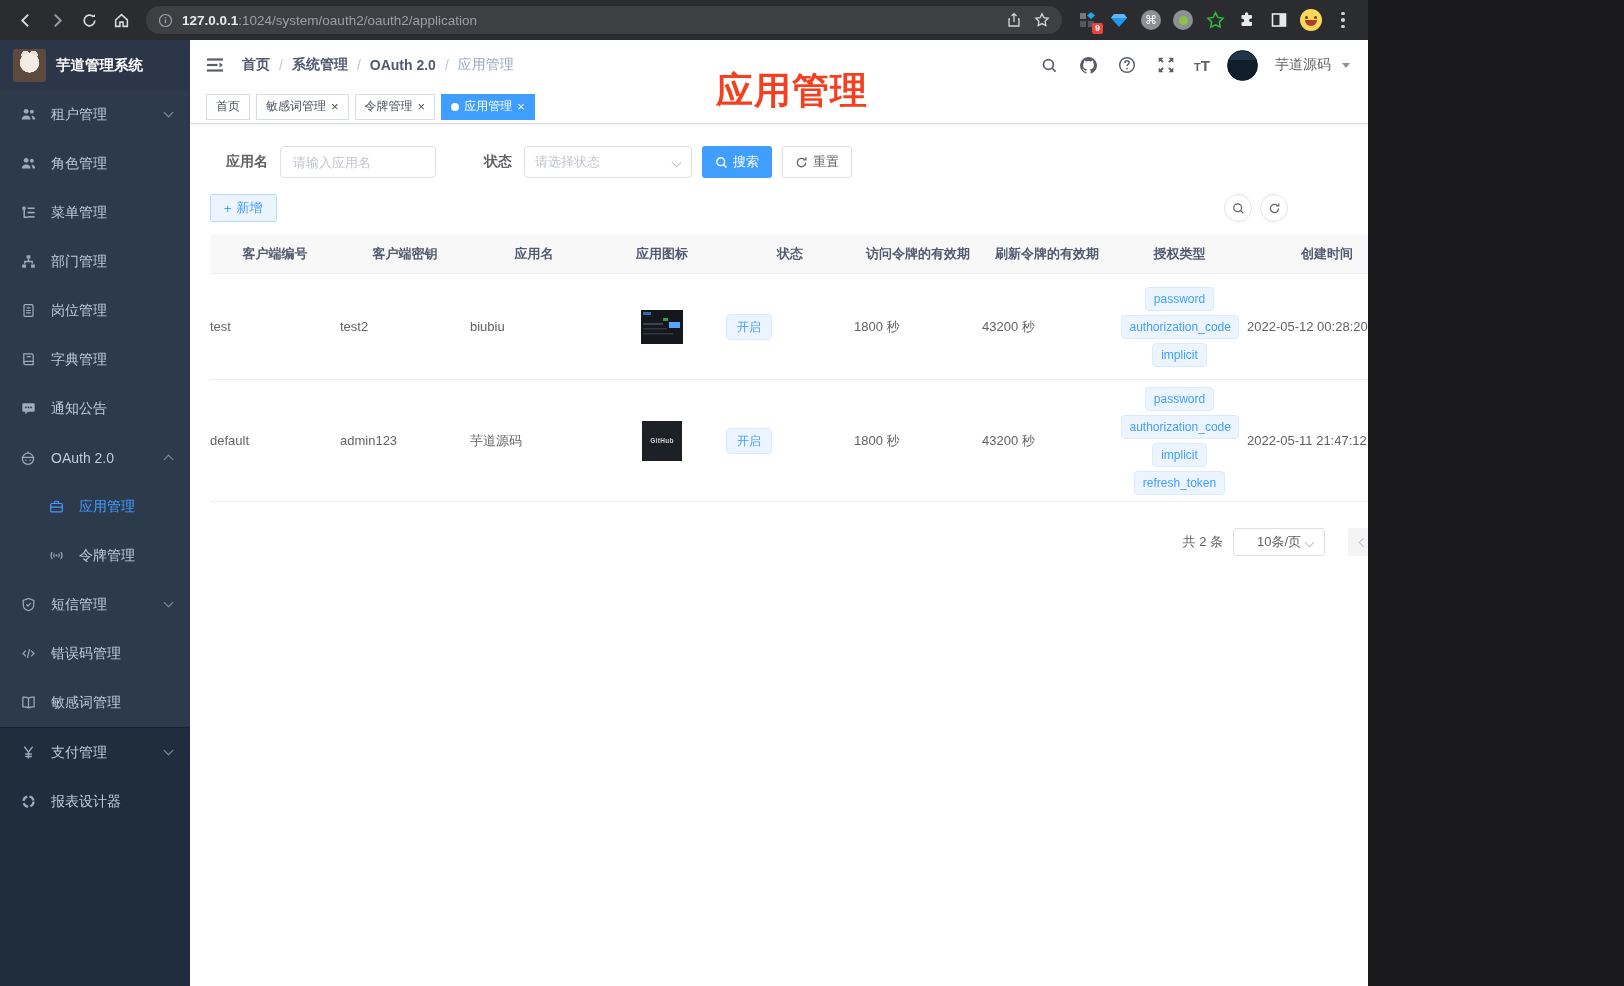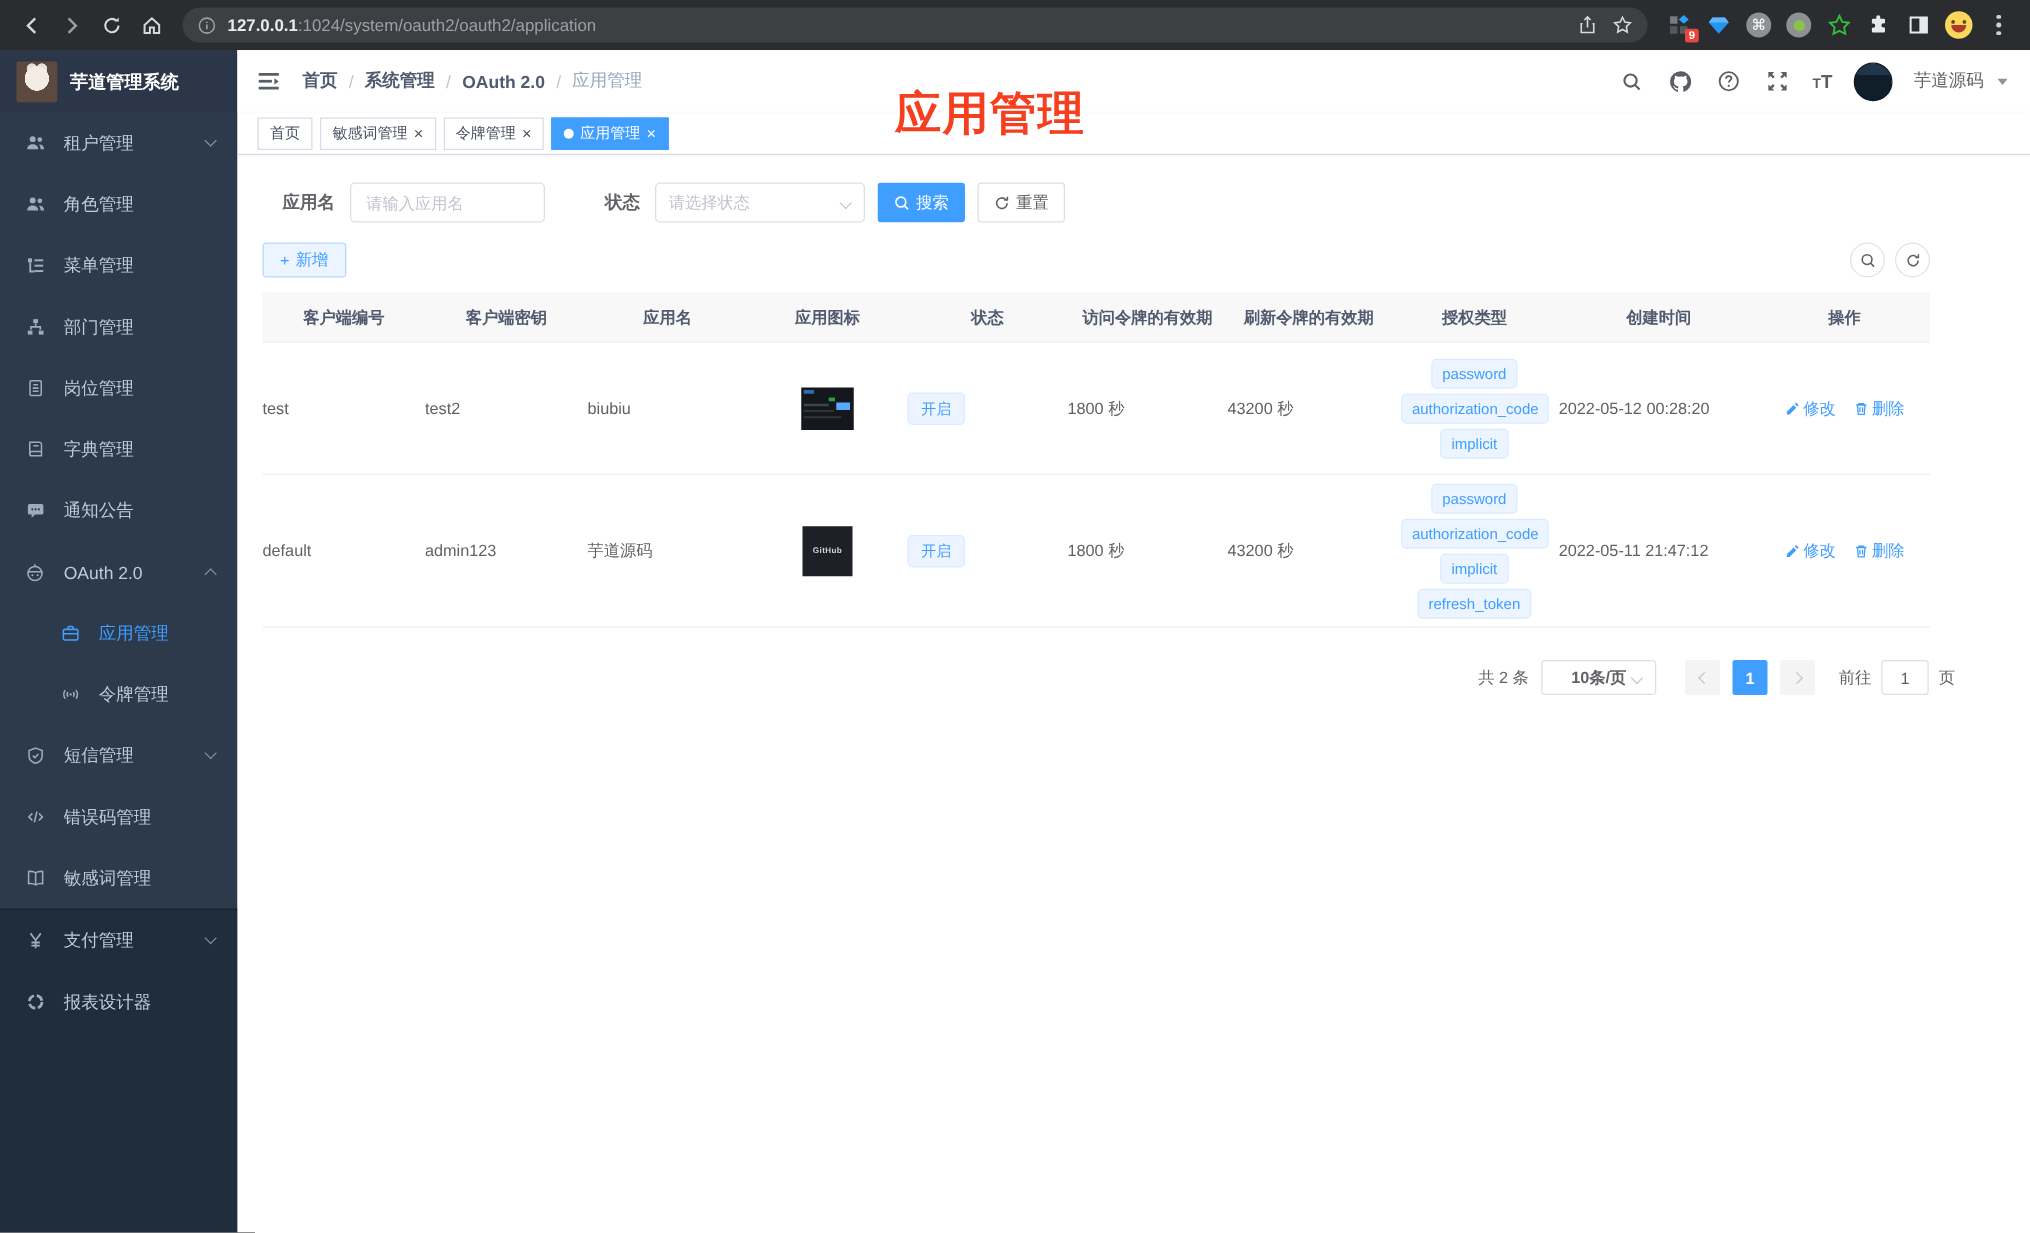--- a/index.html
+++ b/index.html
@@ -1,18 +1,18 @@
 <!DOCTYPE html>
 <html><head>
 <meta charset="utf-8">
 <style>
   * { margin:0; padding:0; box-sizing:border-box; }
   html,body { background:#1a1a1c; }
   body { font-family:"Liberation Sans","DejaVu Sans",sans-serif; }
-  .screen { position:relative; width:1624px; height:986px; background:#ffffff; overflow:hidden; }
+  .screen { position:relative; width:1368px; height:986px; background:#ffffff; overflow:hidden; }
 
   
   .browser-bar { height:40px; background:#2b2c2f; display:flex; align-items:center; padding:0 10px; gap:2px; }
   .bnav { width:30px; height:30px; border-radius:15px; display:flex; align-items:center; justify-content:center; flex:0 0 auto; }
   .bnav svg { display:block; }
   .url-pill { flex:1; height:28px; background:#3e3f43; border-radius:14px; display:flex; align-items:center; padding:0 6px 0 12px; margin:0 8px; min-width:0; }
   .url-info { margin-right:9px; display:flex; }
   .url-text { font-size:13.5px; color:#9aa0a6; white-space:nowrap; overflow:hidden; flex:1; }
   .url-text b { color:#e8eaed; font-weight:bold; }
   .pill-ico { width:28px; height:26px; display:flex; align-items:center; justify-content:center; flex:0 0 auto; }
@@ -116,21 +116,21 @@
   .thumb2 { width:40px; height:40px; background:#1d2127; display:flex; align-items:center; justify-content:center; color:#cfd4da; font-size:6.5px; font-weight:bold; letter-spacing:.3px; }
   .status-tag { display:inline-block; background:#ecf5ff; border:1px solid #d9ecff; color:#409eff; border-radius:4px; height:26px; line-height:24px; padding:0 10px; font-size:12px; }
   .grants { display:flex; flex-direction:column; align-items:center; gap:4px; }
   .grant-tag { background:#ecf5ff; border:1px solid #d9ecff; color:#409eff; border-radius:4px; height:24px; line-height:22px; padding:0 8px; font-size:12px; max-width:118px; overflow:hidden; white-space:nowrap; }
   .op-links { display:flex; justify-content:center; gap:14px; }
   .op-link { color:#409eff; display:inline-flex; align-items:center; gap:3px; cursor:pointer; font-size:13px; }
 
   
   .pagination { width:1354px; display:flex; align-items:center; justify-content:flex-end; margin-top:26px; gap:0; color:#606266; font-size:13px; }
   .pg-total { margin-right:10px; }
-  .pg-sizes { width:92px; height:28px; border:1px solid #dcdfe6; border-radius:3px; display:flex; align-items:center; justify-content:center; gap:10px; position:relative; color:#606266; cursor:pointer; margin-right:18px;font-weight:bold; }
+  .pg-sizes { width:92px; height:28px; border:1px solid #dcdfe6; border-radius:3px; display:flex; align-items:center; justify-content:center; gap:10px; position:relative; color:#606266; cursor:pointer; margin-right:18px; }
   .pg-sizes .sel-arrow { top:10px; }
   .pg-btn { width:28px; height:28px; border-radius:2px; background:#f4f4f5; display:flex; align-items:center; justify-content:center; margin:0 5px; cursor:pointer; }
   .pg-chev { width:7px; height:7px; border-left:1.6px solid #c0c4cc; border-bottom:1.6px solid #c0c4cc; }
   .pg-chev.left { transform:rotate(45deg); margin-left:2px; }
   .pg-chev.right { transform:rotate(-135deg); margin-right:2px; }
   .pg-page { width:28px; height:28px; border-radius:2px; background:#409eff; color:#fff; font-weight:600; display:flex; align-items:center; justify-content:center; margin:0 5px; cursor:pointer; }
   .pg-goto { margin-left:14px; margin-right:8px; }
   .pg-input { width:38px; height:28px; border:1px solid #dcdfe6; border-radius:3px; text-align:center; font-size:13px; color:#606266; outline:none; margin-right:8px; }
 </style>
 </head>

